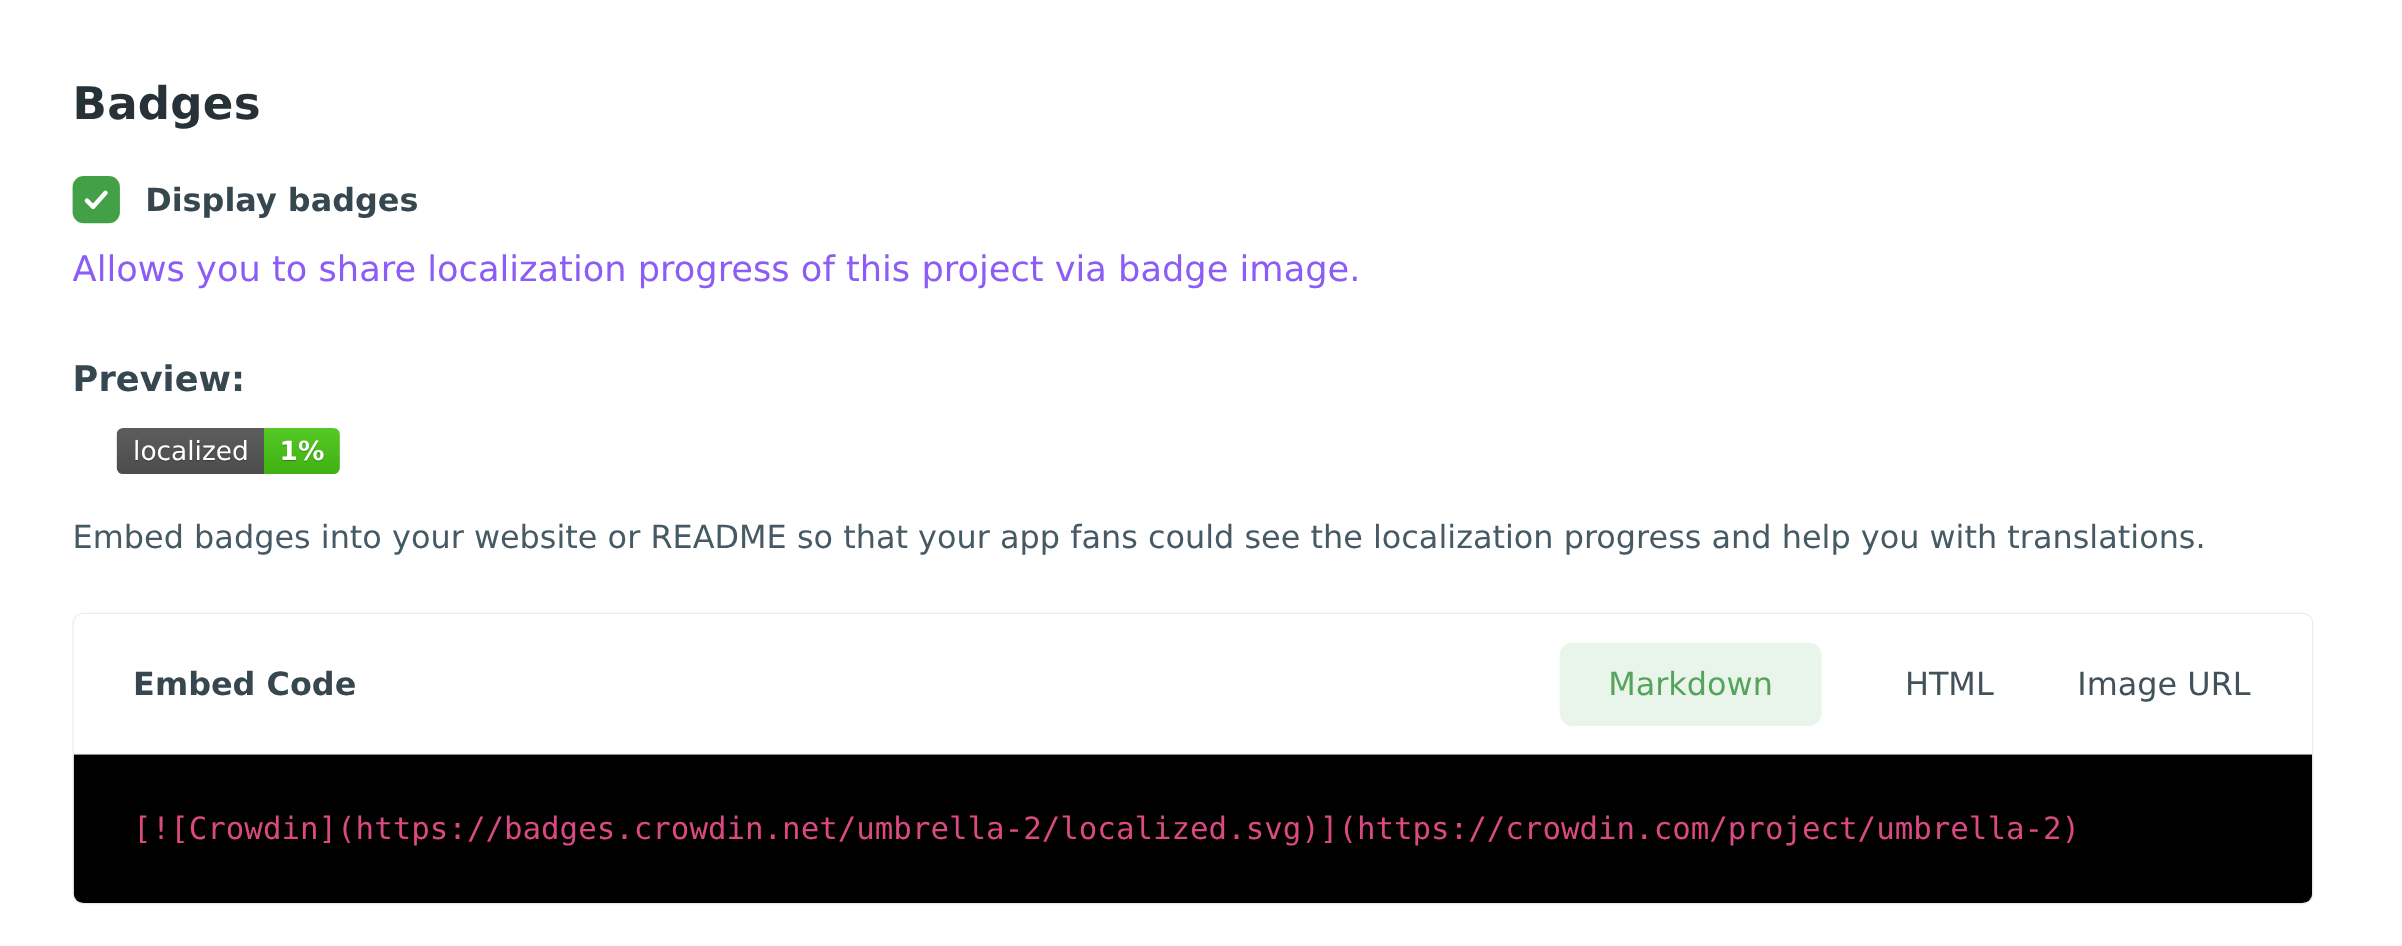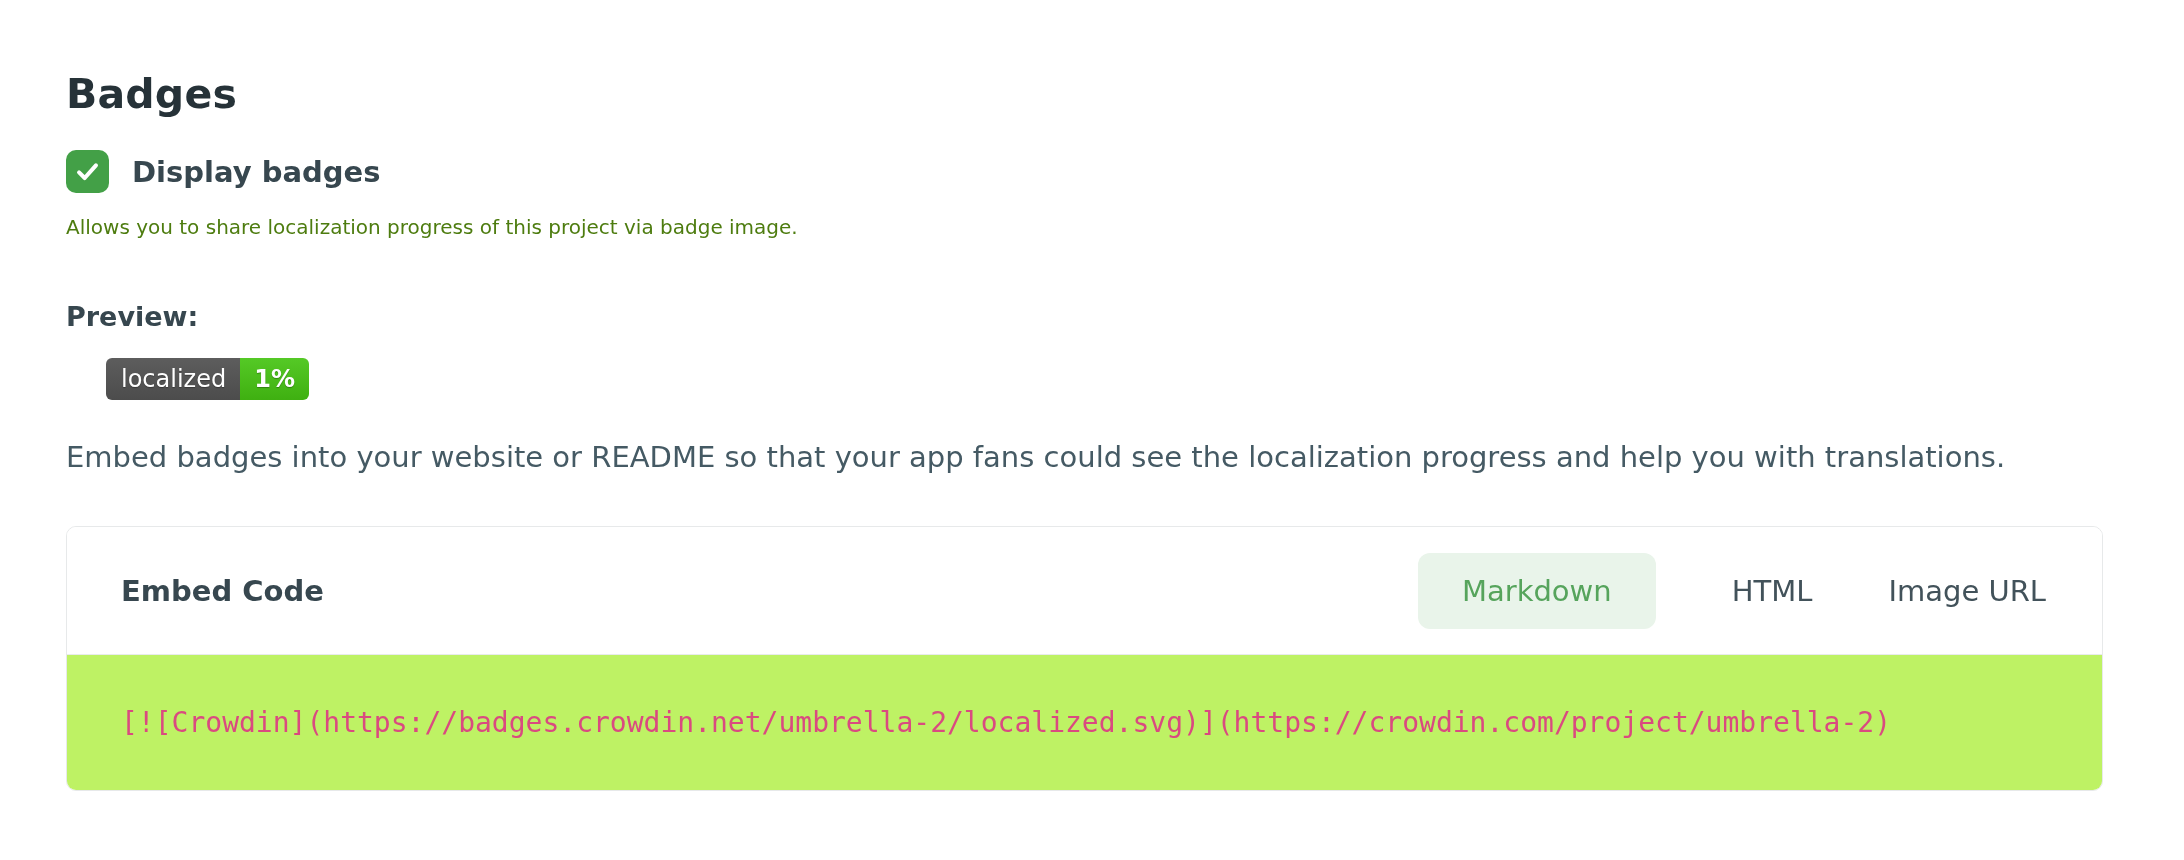--- a/index.html
+++ b/index.html
@@ -16,21 +16,21 @@
     padding: 70px 66px 0 66px;
     border-radius: 22px;
   }
   .page-title {
     font-size: 41px;
     font-weight: 700;
     color: #263238;
     letter-spacing: 0.2px;
   }
   .checkbox-row {
-    margin-top: 32px;
+    margin-top: 42px;
     display: flex;
     align-items: center;
     gap: 23px;
     text-align: center;
   }
   .checkbox {
     width: 43px;
     height: 43px;
     border-radius: 10px;
     background: #43a047;
@@ -41,26 +41,26 @@
     cursor: pointer;
   }
   .checkbox svg { width: 27px; height: 27px; display: block; }
   .checkbox-label {
     font-size: 29px;
     font-weight: 700;
     color: #37474f;
   }
   .desc {
     margin-top: 22px;
-    font-size: 20px;
-    color: #4d7c0f;
+    font-size: 32px;
+    color: #8b5cf6;
   }
   .preview-label {
     margin-top: 62px;
-    font-size: 27px;
+    font-size: 32px;
     font-weight: 700;
     color: #37474f;
   }
   .badge {
     margin-top: 26px;
     display: inline-flex;
     height: 42px;
     border-radius: 6px;
     overflow: hidden;
     font-size: 24px;
@@ -119,21 +119,21 @@
     padding: 0;
     cursor: pointer;
   }
   .tab.active {
     background: #e9f4ea;
     color: #56a45c;
     border-radius: 12px;
     padding: 21px 44px;
   }
   .code-area {
-    background: #bef264;
+    background: #000000;
     height: 135px;
     display: flex;
     align-items: center;
     padding: 0 54px;
   }
   .code-area code {
     font-family: "DejaVu Sans Mono", "Liberation Mono", monospace;
     font-size: 28px;
     color: #da4a80;
     white-space: nowrap;

